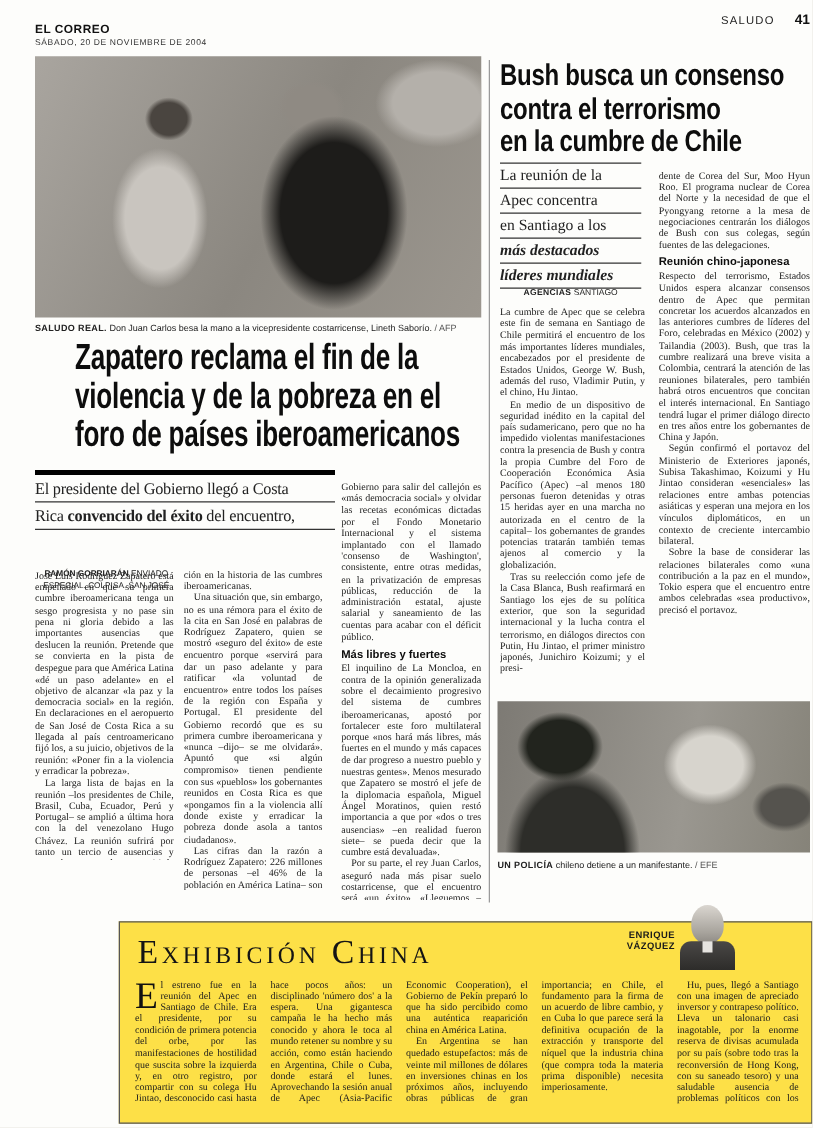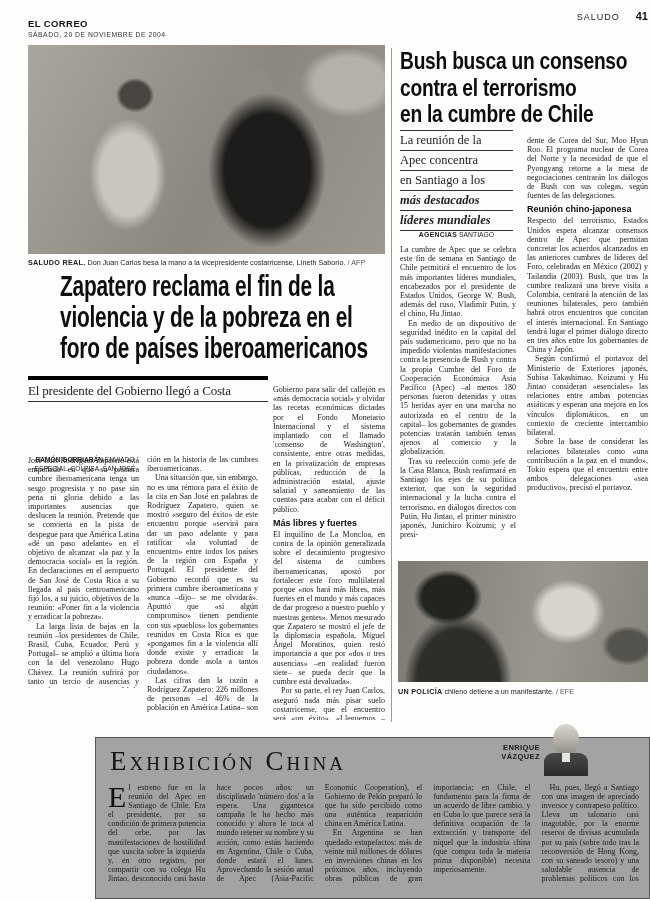--- a/index.html
+++ b/index.html
@@ -73,21 +73,21 @@
       radial-gradient(60px 52px at 68% 42%, #d7d4cd 0 44%, rgba(0,0,0,0) 62%),
       radial-gradient(40px 30px at 92% 70%, #55534e 0 48%, rgba(0,0,0,0) 66%),
       linear-gradient(100deg,#7d7a74,#9a9790 60%,#868379);}
   .cap2{position:absolute;left:398px;top:687px;width:250px;
         font:7.2px "Liberation Sans",sans-serif;color:#222;}
   .cap2 b{font-weight:bold;letter-spacing:.3px;}
   .cap2 .credit{color:#555;}
 
   
   .obox{position:absolute;left:95px;top:737px;width:553px;height:160px;
-        border:1px solid #555;background:#a3a3a3;}
+        border:1px solid #555;background:#fde047;}
   .otitle{position:absolute;left:14px;top:8px;font:27px "Liberation Serif",serif;
           font-variant:small-caps;letter-spacing:3px;color:#141414;}
   .oauthor{position:absolute;left:352px;top:5px;width:92px;text-align:right;
            font:bold 7.5px/9px "Liberation Sans",sans-serif;letter-spacing:.4px;color:#1a1a1a;}
   .portrait{position:absolute;left:448px;top:-14px;width:44px;height:52px;}
   .portrait .head{position:absolute;left:9px;top:0;width:26px;height:31px;
                   border-radius:50% 50% 46% 46%;background:linear-gradient(#dad6d0,#a8a49d 70%,#8e8a84);}
   .portrait .shoulders{position:absolute;left:0;bottom:0;width:44px;height:23px;
                   border-radius:9px 9px 0 0;background:linear-gradient(#4a4846,#2d2c2a);}
   .portrait .collar{position:absolute;left:18px;bottom:14px;width:8px;height:9px;background:#e6e4e0;}
@@ -121,20 +121,23 @@
   <div class="headline-wrap">
     <div class="headline">
       <span>Zapatero reclama el fin de la</span>
       <span>violencia y de la pobreza en el</span>
       <span>foro de países iberoamericanos</span>
     </div>
   </div>
 
   <div class="standfirst">
     <div class="row">El presidente del Gobierno llegó a Costa</div>
+    <div class="row">
+      <span>Rica </span><b>convencido del éxito</b><span> del encuentro,</span>
+    </div>
   </div>
 
   <div class="byline">
     <b>RAMÓN GORRIARÁN</b><span> ENVIADO ESPECIAL. COLPISA. SAN JOSÉ</span>
   </div>
 
   <div class="ncol" style="left:28px;top:456px;width:111px;height:232px;">
     <p>José Luis Rodríguez Zapatero está empeñado en que su primera cumbre iberoamericana tenga un sesgo progresista y no pase sin pena ni gloria debido a las importantes ausencias que deslucen la reunión. Pretende que se convierta en la pista de despegue para que América Latina «dé un paso adelante» en el objetivo de alcanzar «la paz y la democracia social» en la región. En declaraciones en el aeropuerto de San José de Costa Rica a su llegada al país centroamericano fijó los, a su juicio, objetivos de la reunión: «Poner fin a la violencia y erradicar la pobreza».</p>
     <p class="ind">La larga lista de bajas en la reunión –los presidentes de Chile, Brasil, Cuba, Ecuador, Perú y Portugal– se amplió a última hora con la del venezolano Hugo Chávez. La reunión sufrirá por tanto un tercio de ausencias y sentará en torno a la mesa a 14 de los 21 gobernantes, la menor partici-</p>
   </div>
@@ -175,21 +178,21 @@
   <div class="ncol" style="left:400px;top:245px;width:116px;height:313px;">
     <p>La cumbre de Apec que se celebra este fin de semana en Santiago de Chile permitirá el encuentro de los más importantes líderes mundiales, encabezados por el presidente de Estados Unidos, George W. Bush, además del ruso, Vladimir Putin, y el chino, Hu Jintao.</p>
     <p class="ind">En medio de un dispositivo de seguridad inédito en la capital del país sudamericano, pero que no ha impedido violentas manifestaciones contra la presencia de Bush y contra la propia Cumbre del Foro de Cooperación Económica Asia Pacífico (Apec) –al menos 180 personas fueron detenidas y otras 15 heridas ayer en una marcha no autorizada en el centro de la capital– los gobernantes de grandes potencias tratarán también temas ajenos al comercio y la globalización.</p>
     <p class="ind">Tras su reelección como jefe de la Casa Blanca, Bush reafirmará en Santiago los ejes de su política exterior, que son la seguridad internacional y la lucha contra el terrorismo, en diálogos directos con Putin, Hu Jintao, el primer ministro japonés, Junichiro Koizumi; y el presi-</p>
   </div>
   <div class="ncol" style="left:527px;top:136px;width:121px;height:396px;">
     <p>dente de Corea del Sur, Moo Hyun Roo. El programa nuclear de Corea del Norte y la necesidad de que el Pyongyang retorne a la mesa de negociaciones centrarán los diálogos de Bush con sus colegas, según fuentes de las delegaciones.</p>
     <h4 class="colsub">Reunión chino-japonesa</h4>
     <p>Respecto del terrorismo, Estados Unidos espera alcanzar consensos dentro de Apec que permitan concretar los acuerdos alcanzados en las anteriores cumbres de líderes del Foro, celebradas en México (2002) y Tailandia (2003). Bush, que tras la cumbre realizará una breve visita a Colombia, centrará la atención de las reuniones bilaterales, pero también habrá otros encuentros que concitan el interés internacional. En Santiago tendrá lugar el primer diálogo directo en tres años entre los gobernantes de China y Japón.</p>
     <p class="ind">Según confirmó el portavoz del Ministerio de Exteriores japonés, Subisa Takashimao, Koizumi y Hu Jintao consideran «esenciales» las relaciones entre ambas potencias asiáticas y esperan una mejora en los vínculos diplomáticos, en un contexto de creciente intercambio bilateral.</p>
-    <p class="ind">Sobre la base de considerar las relaciones bilaterales como «una contribución a la paz en el mundo», Tokio espera que el encuentro entre ambos delegaciones «sea productivo», precisó el portavoz.</p>
+    <p class="ind">Sobre la base de considerar las relaciones bilaterales como «una contribución a la paz en el mundo», Tokio espera que el encuentro entre ambos celebradas «sea productivo», precisó el portavoz.</p>
   </div>
 
   <div class="photo-police"></div>
   <div class="cap2">
     <b>UN POLICÍA</b><span> chileno detiene a un manifestante. </span><span class="credit">/ EFE</span>
   </div>
 
   <div class="obox">
     <div class="otitle">Exhibición China</div>
     <div class="oauthor">

